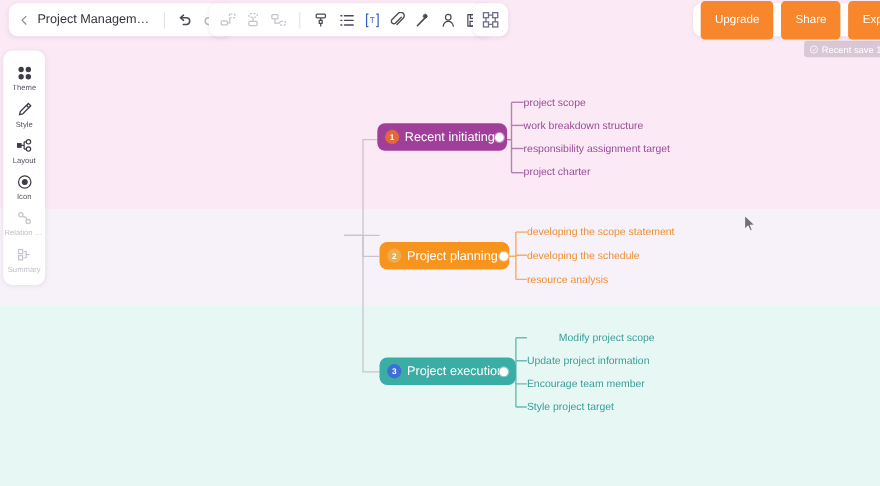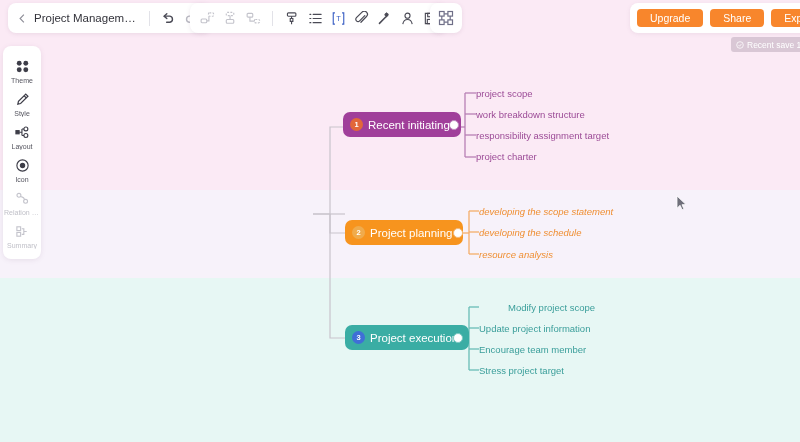--- a/index.html
+++ b/index.html
@@ -61,21 +61,21 @@
     left: 630px; top: 3px; padding: 0 7px; gap: 7px;
     box-shadow: 0 1px 4px rgba(120, 90, 120, 0.10);
   }
   .action-btn {
     background: #f8862c;
     color: #ffffff;
     border: none;
     border-radius: 4px;
     font-size: 10.5px;
     font-family: "Liberation Sans", sans-serif;
-    height: 18px;
+    height: 35px;
     padding: 0 13px;
     cursor: pointer;
     white-space: nowrap;
   }
 
   .save-chip {
     position: absolute; top: 37px; left: 731px;
     height: 15px;
     background: rgba(170,150,170,0.42);
     border-radius: 3px;
@@ -160,21 +160,21 @@
   .cd2 { border: 1.2px solid #f4b97a; left: 453px; top: 228px; }
   .cd3 { border: 1.2px solid #7fc9c2; left: 453px; top: 333px; }
 
   .leaf {
     position: absolute;
     font-size: 9.5px;
     white-space: nowrap;
     cursor: pointer;
   }
   .leaf-p { color: #9b4a96; }
-  .leaf-o { color: #ef8f33; font-style: italic; }
+  .leaf-o { color: #ef8f33; }
   .leaf-t { color: #3a9e9a; }
 
   
   .cursor { position: absolute; left: 676px; top: 195px; z-index: 60; }
 </style>
 </head>
 <body>
 
 <div id="app">
 
@@ -233,21 +233,21 @@
     <div class="leaf leaf-o" style="left:479px; top:249px;">resource analysis</div>
 
     <div class="node node-branch b3">
       <span class="badge badge-3">3</span>
       <span>Project execution</span>
     </div>
     <div class="collapse-dot cd3"></div>
     <div class="leaf leaf-t" style="left:479px; top:302px;padding-left:29px;">Modify project scope</div>
     <div class="leaf leaf-t" style="left:479px; top:323px;">Update project information</div>
     <div class="leaf leaf-t" style="left:479px; top:344px;">Encourage team member</div>
-    <div class="leaf leaf-t" style="left:479px; top:365px;">Stress project target</div>
+    <div class="leaf leaf-t" style="left:479px; top:365px;">Style project target</div>
   </div>
 
   <div class="sidebar">
 
     <div class="side-item">
       <span class="sicon">
         <svg width="15" height="15" viewBox="0 0 16 16" fill="currentColor">
           <circle cx="4.5" cy="4.5" r="2.6"></circle>
             <circle cx="11.5" cy="4.5" r="2.6"></circle>
           <circle cx="4.5" cy="11.5" r="2.6"></circle>

